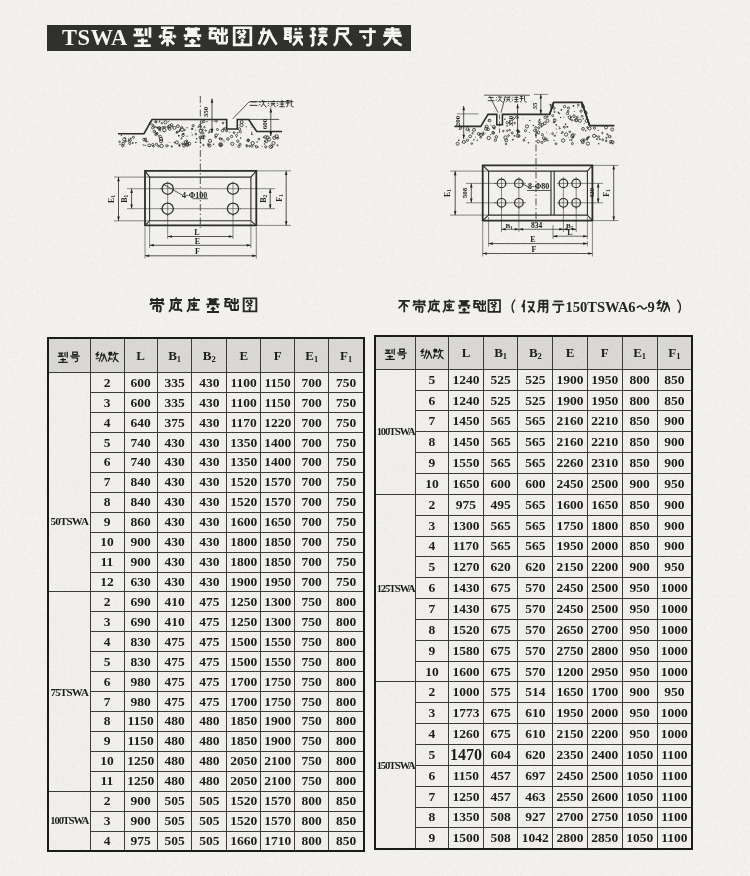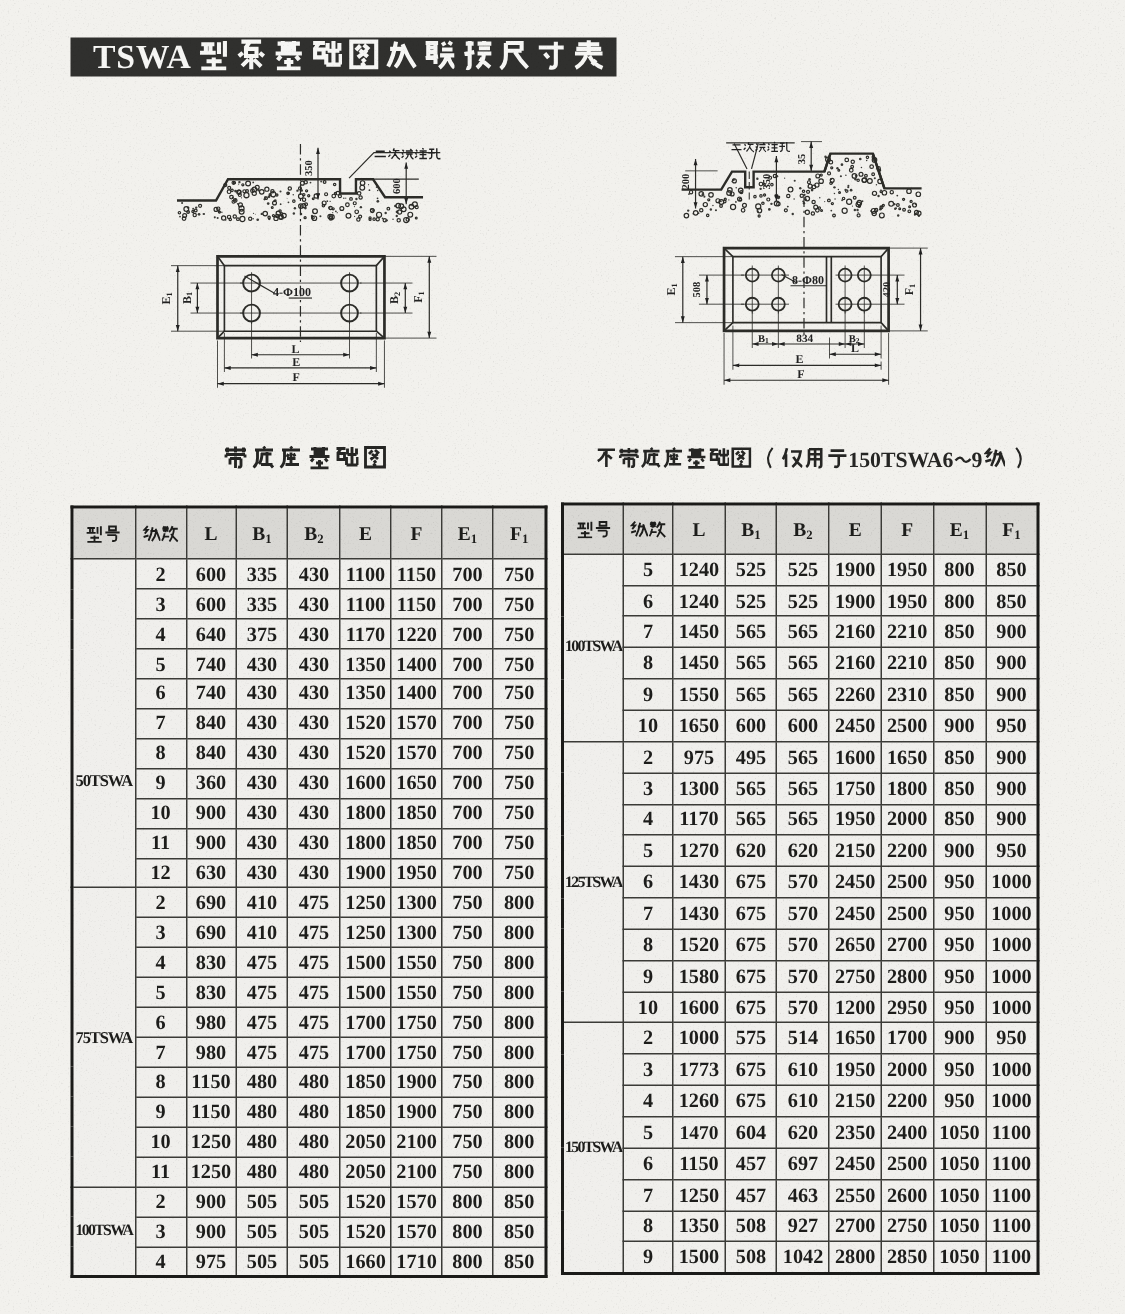--- a/index.html
+++ b/index.html
@@ -867,21 +867,21 @@
           <td style="font-size:13.5px;">840</td>
           <td style="font-size:13.5px;">430</td>
           <td style="font-size:13.5px;">430</td>
           <td style="font-size:13.5px;">1520</td>
           <td style="font-size:13.5px;">1570</td>
           <td style="font-size:13.5px;">700</td>
           <td style="font-size:13.5px;">750</td>
         </tr>
 <tr style="height:19.930px;">
           <td style="font-size:13.5px;">9</td>
-          <td style="font-size:13.5px;">360</td>
+          <td style="font-size:13.5px;">860</td>
           <td style="font-size:13.5px;">430</td>
           <td style="font-size:13.5px;">430</td>
           <td style="font-size:13.5px;">1600</td>
           <td style="font-size:13.5px;">1650</td>
           <td style="font-size:13.5px;">700</td>
           <td style="font-size:13.5px;">750</td>
         </tr>
 <tr style="height:19.930px;">
           <td style="font-size:13.5px;">10</td>
           <td style="font-size:13.5px;">900</td>
@@ -1259,21 +1259,21 @@
           <td style="font-size:13.5px;">1260</td>
           <td style="font-size:13.5px;">675</td>
           <td style="font-size:13.5px;">610</td>
           <td style="font-size:13.5px;">2150</td>
           <td style="font-size:13.5px;">2200</td>
           <td style="font-size:13.5px;">950</td>
           <td style="font-size:13.5px;">1000</td>
         </tr>
 <tr style="height:20.850px;">
           <td style="font-size:13.5px;">5</td>
-          <td style="font-size:13px;">1470</td>
+          <td style="font-size:16px;">1470</td>
           <td style="font-size:13.5px;">604</td>
           <td style="font-size:13.5px;">620</td>
           <td style="font-size:13.5px;">2350</td>
           <td style="font-size:13.5px;">2400</td>
           <td style="font-size:13.5px;">1050</td>
           <td style="font-size:13.5px;">1100</td>
         </tr>
 <tr style="height:20.850px;">
           <td style="font-size:13.5px;">6</td>
           <td style="font-size:13.5px;">1150</td>

